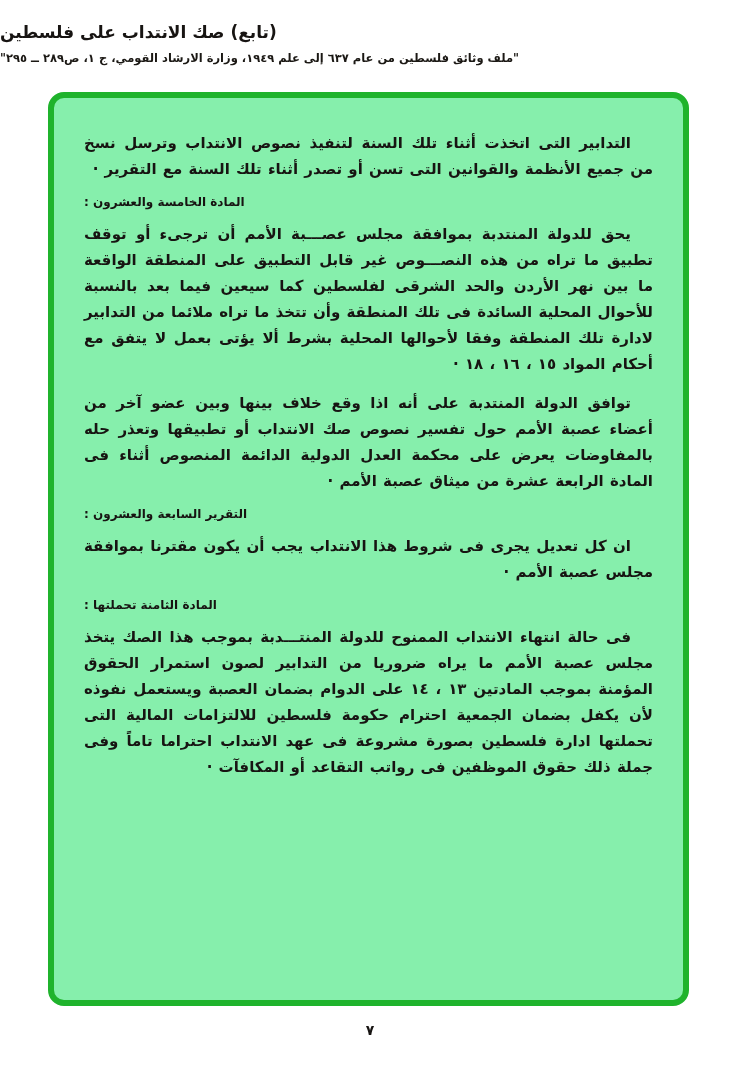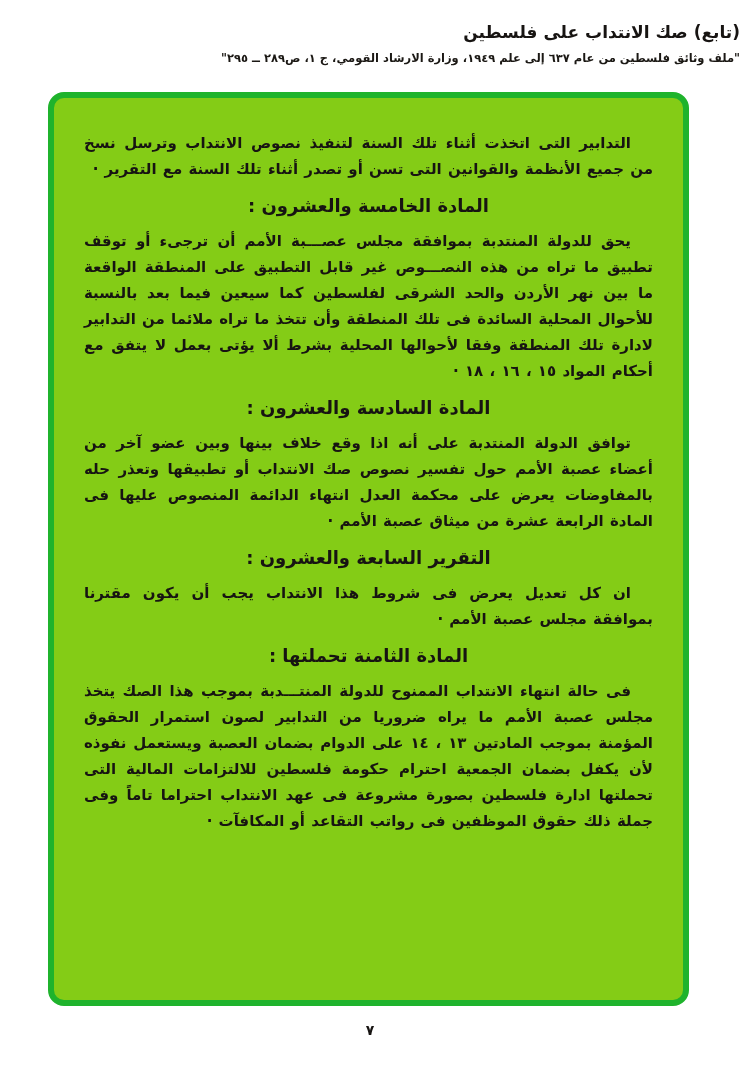--- a/index.html
+++ b/index.html
@@ -11,23 +11,22 @@
     position: relative;
     width: 740px;
     height: 1078px;
     background: #ffffff;
     font-family: "DejaVu Sans", sans-serif;
     color: #171412;
     direction: rtl;
     overflow: hidden;
   }
   .doc-header {
-    text-align: right;
+    text-align: left;
     padding-top: 22px;
-    padding-left: 37px;
   }
   .doc-title {
     font-size: 17px;
     font-weight: bold;
     letter-spacing: 0.2px;
   }
   .doc-source {
     font-size: 11.5px;
     font-weight: bold;
     margin-top: 9px;
@@ -36,38 +35,38 @@
   .frame {
     position: absolute;
     top: 92px;
     left: 48px;
     width: 641px;
     height: 914px;
     box-sizing: border-box;
     border: 6px solid #1fb32c;
     border-radius: 16px;
     padding: 32px 30px 0 30px;
-    background: #84cc16;
+    background: #86efac;
   }
   .para {
     font-size: 15px;
     font-weight: bold;
     line-height: 26px;
     text-align: justify;
     margin: 0 0 13px 0;
     word-spacing: 1px;
   }
   .para.indent {
     text-indent: 22px;
   }
   .article-heading {
-    font-size: 18px;
+    font-size: 12px;
     font-weight: bold;
     margin: 12px 0 12px 0;
-    text-align: center;
+    text-align: left;
   }
   .page-footer {
     position: absolute;
     left: 0;
     top: 1020px;
     width: 100%;
     text-align: center;
   }
   .page-number {
     font-size: 14px;
@@ -84,25 +83,24 @@
     <div class="doc-source">"ملف وثائق فلسطين من عام ٦٣٧ إلى علم ١٩٤٩، وزارة الارشاد القومي، ج ١، ص٢٨٩ ــ ٢٩٥"</div>
   </header>
 
   <main class="frame" style="border-color: rgb(31, 179, 44);">
 
     <p class="para indent">التدابير التى اتخذت أثناء تلك السنة لتنفيذ نصوص الانتداب وترسل نسخ من جميع الأنظمة والقوانين التى تسن أو تصدر أثناء تلك السنة مع التقرير ·</p>
 
     <h2 class="article-heading">المادة الخامسة والعشرون :</h2>
     <p class="para indent">يحق للدولة المنتدبة بموافقة مجلس عصـــبة الأمم أن ترجىء أو توقف تطبيق ما تراه من هذه النصـــوص غير قابل التطبيق على المنطقة الواقعة ما بين نهر الأردن والحد الشرقى لفلسطين كما سيعين فيما بعد بالنسبة للأحوال المحلية السائدة فى تلك المنطقة وأن تتخذ ما تراه ملائما من التدابير لادارة تلك المنطقة وفقا لأحوالها المحلية بشرط ألا يؤتى بعمل لا يتفق مع أحكام المواد ١٥ ، ١٦ ، ١٨ ·</p>
 
-    <h2 class="article-heading">المادة السادسة والعشرون :</h2>
-    <p class="para indent">توافق الدولة المنتدبة على أنه اذا وقع خلاف بينها وبين عضو آخر من أعضاء عصبة الأمم حول تفسير نصوص صك الانتداب أو تطبيقها وتعذر حله بالمفاوضات يعرض على محكمة العدل انتهاء الدائمة المنصوص عليها فى المادة الرابعة عشرة من ميثاق عصبة الأمم ·</p>
+    <p class="para indent">توافق الدولة المنتدبة على أنه اذا وقع خلاف بينها وبين عضو آخر من أعضاء عصبة الأمم حول تفسير نصوص صك الانتداب أو تطبيقها وتعذر حله بالمفاوضات يعرض على محكمة العدل الدولية الدائمة المنصوص أثناء فى المادة الرابعة عشرة من ميثاق عصبة الأمم ·</p>
 
     <h2 class="article-heading">التقرير السابعة والعشرون :</h2>
-    <p class="para indent">ان كل تعديل يعرض فى شروط هذا الانتداب يجب أن يكون مقترنا بموافقة مجلس عصبة الأمم ·</p>
+    <p class="para indent">ان كل تعديل يجرى فى شروط هذا الانتداب يجب أن يكون مقترنا بموافقة مجلس عصبة الأمم ·</p>
 
     <h2 class="article-heading">المادة الثامنة تحملتها :</h2>
     <p class="para indent">فى حالة انتهاء الانتداب الممنوح للدولة المنتـــدبة بموجب هذا الصك يتخذ مجلس عصبة الأمم ما يراه ضروريا من التدابير لصون استمرار الحقوق المؤمنة بموجب المادتين ١٣ ، ١٤ على الدوام بضمان العصبة ويستعمل نفوذه لأن يكفل بضمان الجمعية احترام حكومة فلسطين للالتزامات المالية التى تحملتها ادارة فلسطين بصورة مشروعة فى عهد الانتداب احتراما تاماً وفى جملة ذلك حقوق الموظفين فى رواتب التقاعد أو المكافآت ·</p>
 
   </main>
 
   <footer class="page-footer">
     <span class="page-number">٧</span>
   </footer>
 

